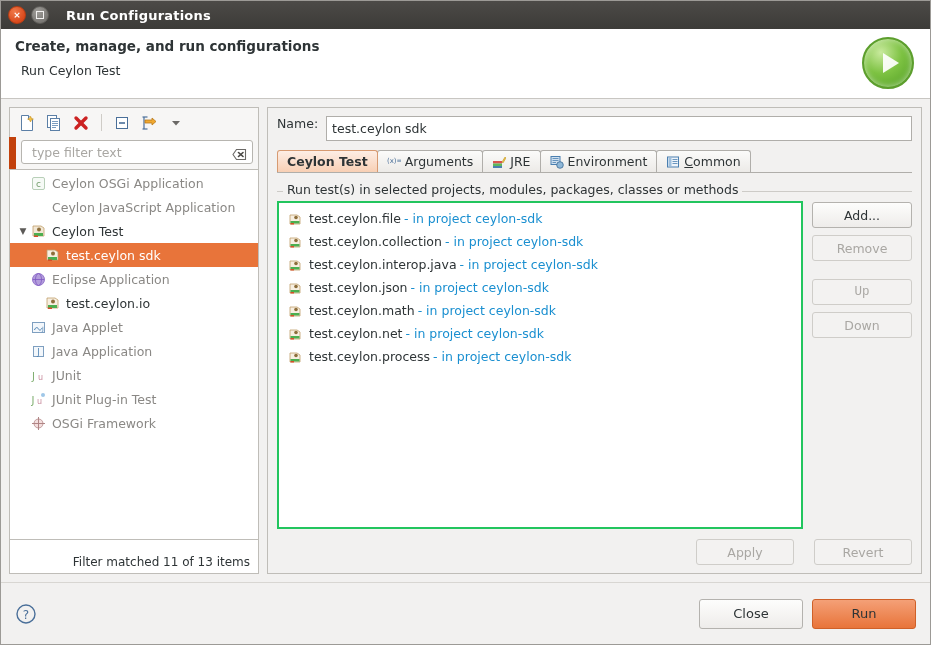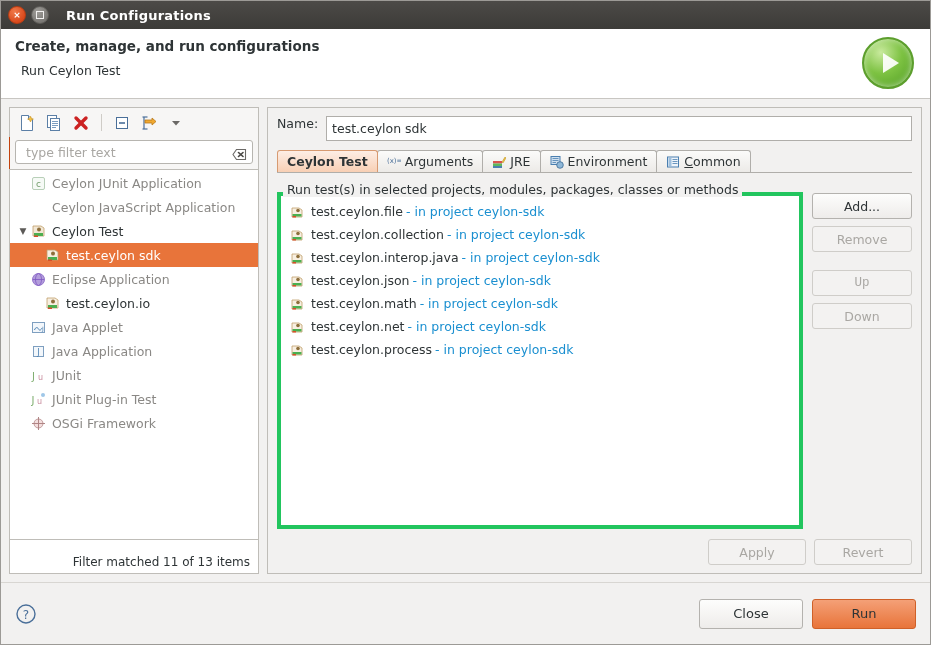--- a/index.html
+++ b/index.html
@@ -108,21 +108,21 @@
     display: flex; align-items: center; gap: 9px;
     padding: 0 8px;
     flex: 0 0 30px;
   }
   .tb-icon { width: 18px; height: 18px; display: block; cursor: default; }
   .tb-sep { width: 1px; height: 17px; background: #cfccc7; margin: 0 2px; }
 
   .filter-wrap {
     flex: 0 0 32px;
     background: #f7f6f5;
-    border-left: 1px solid #c2410c; border-right: 1px solid #bfbdb8;
+    border-left: 7px solid #c2410c; border-right: 1px solid #bfbdb8;
     padding: 3px 5px 4px 5px;
   }
   .filter-box {
     height: 24px; background: #ffffff;
     border: 1px solid #b7b5b0; border-radius: 3px;
     display: flex; align-items: center;
     padding: 0 5px 0 8px;
   }
   .filter-box input {
     flex: 1 1 auto; border: none; outline: none;
@@ -208,36 +208,36 @@
     background: linear-gradient(to bottom, #fdeee5 0%, #f8cfb4 100%);
     font-weight: bold;
     border-color: #d79a71;
     position: relative; z-index: 2;
   }
   .tab-ico { width: 14px; height: 14px; flex: 0 0 14px; }
   .tab u { text-decoration: underline; }
 
   .group {
     flex: 1 1 auto; margin-top: 10px; position: relative;
-    min-height: 0; display: flex; flex-direction: row;
+    min-height: 0; display: flex; flex-direction: column;
   }
   .group-label {
     font-size: 12.5px; color: #2e3436;
     position: absolute; left: 6px; top: -1px;
     background: #f2f1f0; padding: 0 4px; z-index: 2;
   }
   .group-line {
     height: 1px; background: #cdcbc7; margin-top: 8px;
   }
   .group-inner {
     flex: 1 1 auto; display: flex; gap: 9px; padding-top: 9px; min-height: 0;
   }
   .listbox {
     flex: 1 1 auto; background: #ffffff;
-    border: 4px solid #22c55e;
+    border: 2px solid #22c55e;
     padding: 4px 2px;
     overflow: hidden;
     min-width: 0;
   }
   .list-row {
     height: 23px; display: flex; align-items: center;
     padding-left: 6px; font-size: 12.5px; white-space: nowrap;
   }
   .list-ico { width: 16px; height: 16px; flex: 0 0 16px; margin-right: 6px; }
   .list-name { color: #2e3436; }
@@ -252,21 +252,21 @@
     border: 1px solid #b4b2ae; border-radius: 3px;
     background: linear-gradient(to bottom, #fdfdfc, #eeecea);
     color: #2e3436;
     display: flex; align-items: center; justify-content: center;
     font-family: "DejaVu Sans", "Liberation Sans", sans-serif;
   }
   .btn.disabled { color: #a9a7a3; background: #f3f2f1; border-color: #cfcdc9; }
   .btn.gap-top { margin-top: 11px; font-family: Liberation Mono, monospace; }
 
   .applyrow {
-    flex: 0 0 auto; display: flex; justify-content: flex-end; gap: 8px;
+    flex: 0 0 auto; display: flex; justify-content: flex-end; gap: 20px;
     padding-top: 10px;
   }
   .applyrow .btn { width: 98px; }
 
   
   .footer {
     flex: 0 0 62px;
     display: flex; align-items: center;
     padding: 0 14px;
     border-top: 1px solid #d8d6d2;
@@ -388,21 +388,21 @@
         <div class="tree-scroll">
 
           <div class="tree-row">
             <span class="twisty"></span>
             <span class="row-ico">
               <svg viewBox="0 0 17 17" width="17" height="17">
                 <rect x="2.5" y="2.5" width="12" height="12" rx="1.5" fill="#f6faf6" stroke="#b8cfb8"></rect>
                 <text x="8.5" y="12" font-size="9" text-anchor="middle" fill="#76a06f" font-family="DejaVu Sans">c</text>
               </svg>
             </span>
-            <span>Ceylon JUnit Application</span>
+            <span>Ceylon OSGi Application</span>
           </div>
 
           <div class="tree-row">
             <span class="twisty"></span>
             <span class="row-ico"></span>
             <span>Ceylon JavaScript Application</span>
           </div>
 
           <div class="tree-row enabled">
             <span class="twisty">▼</span>

